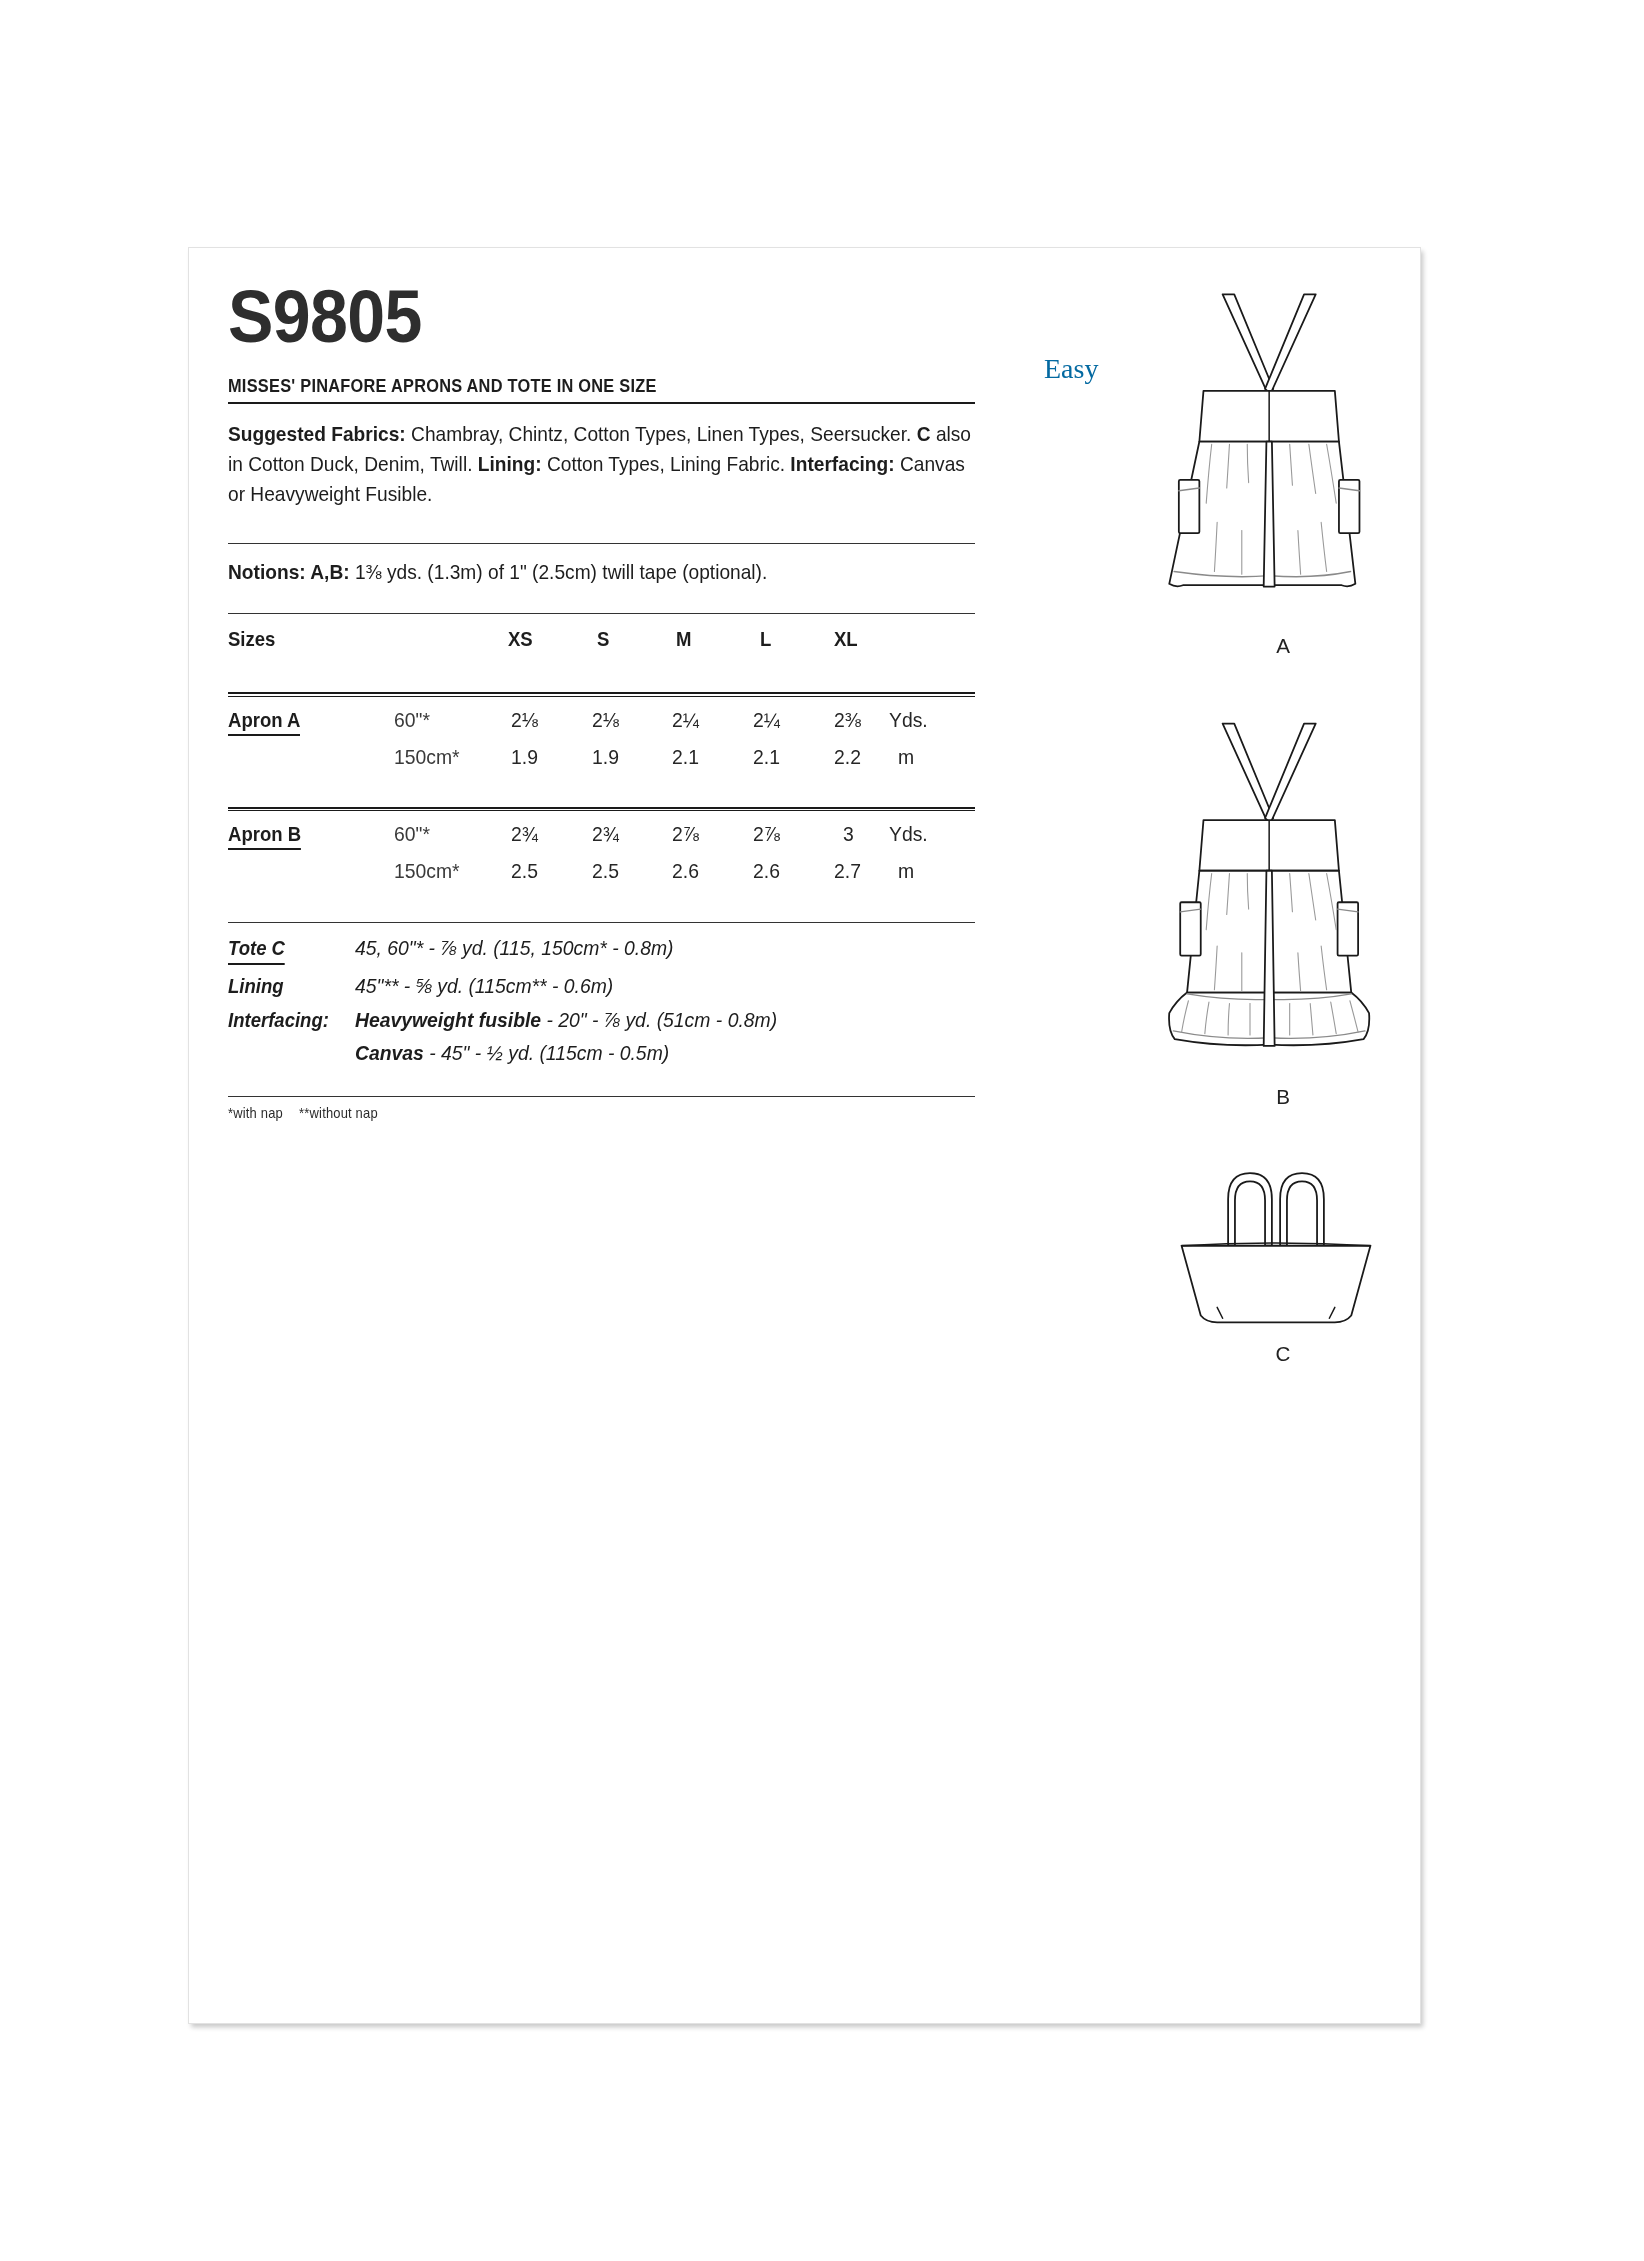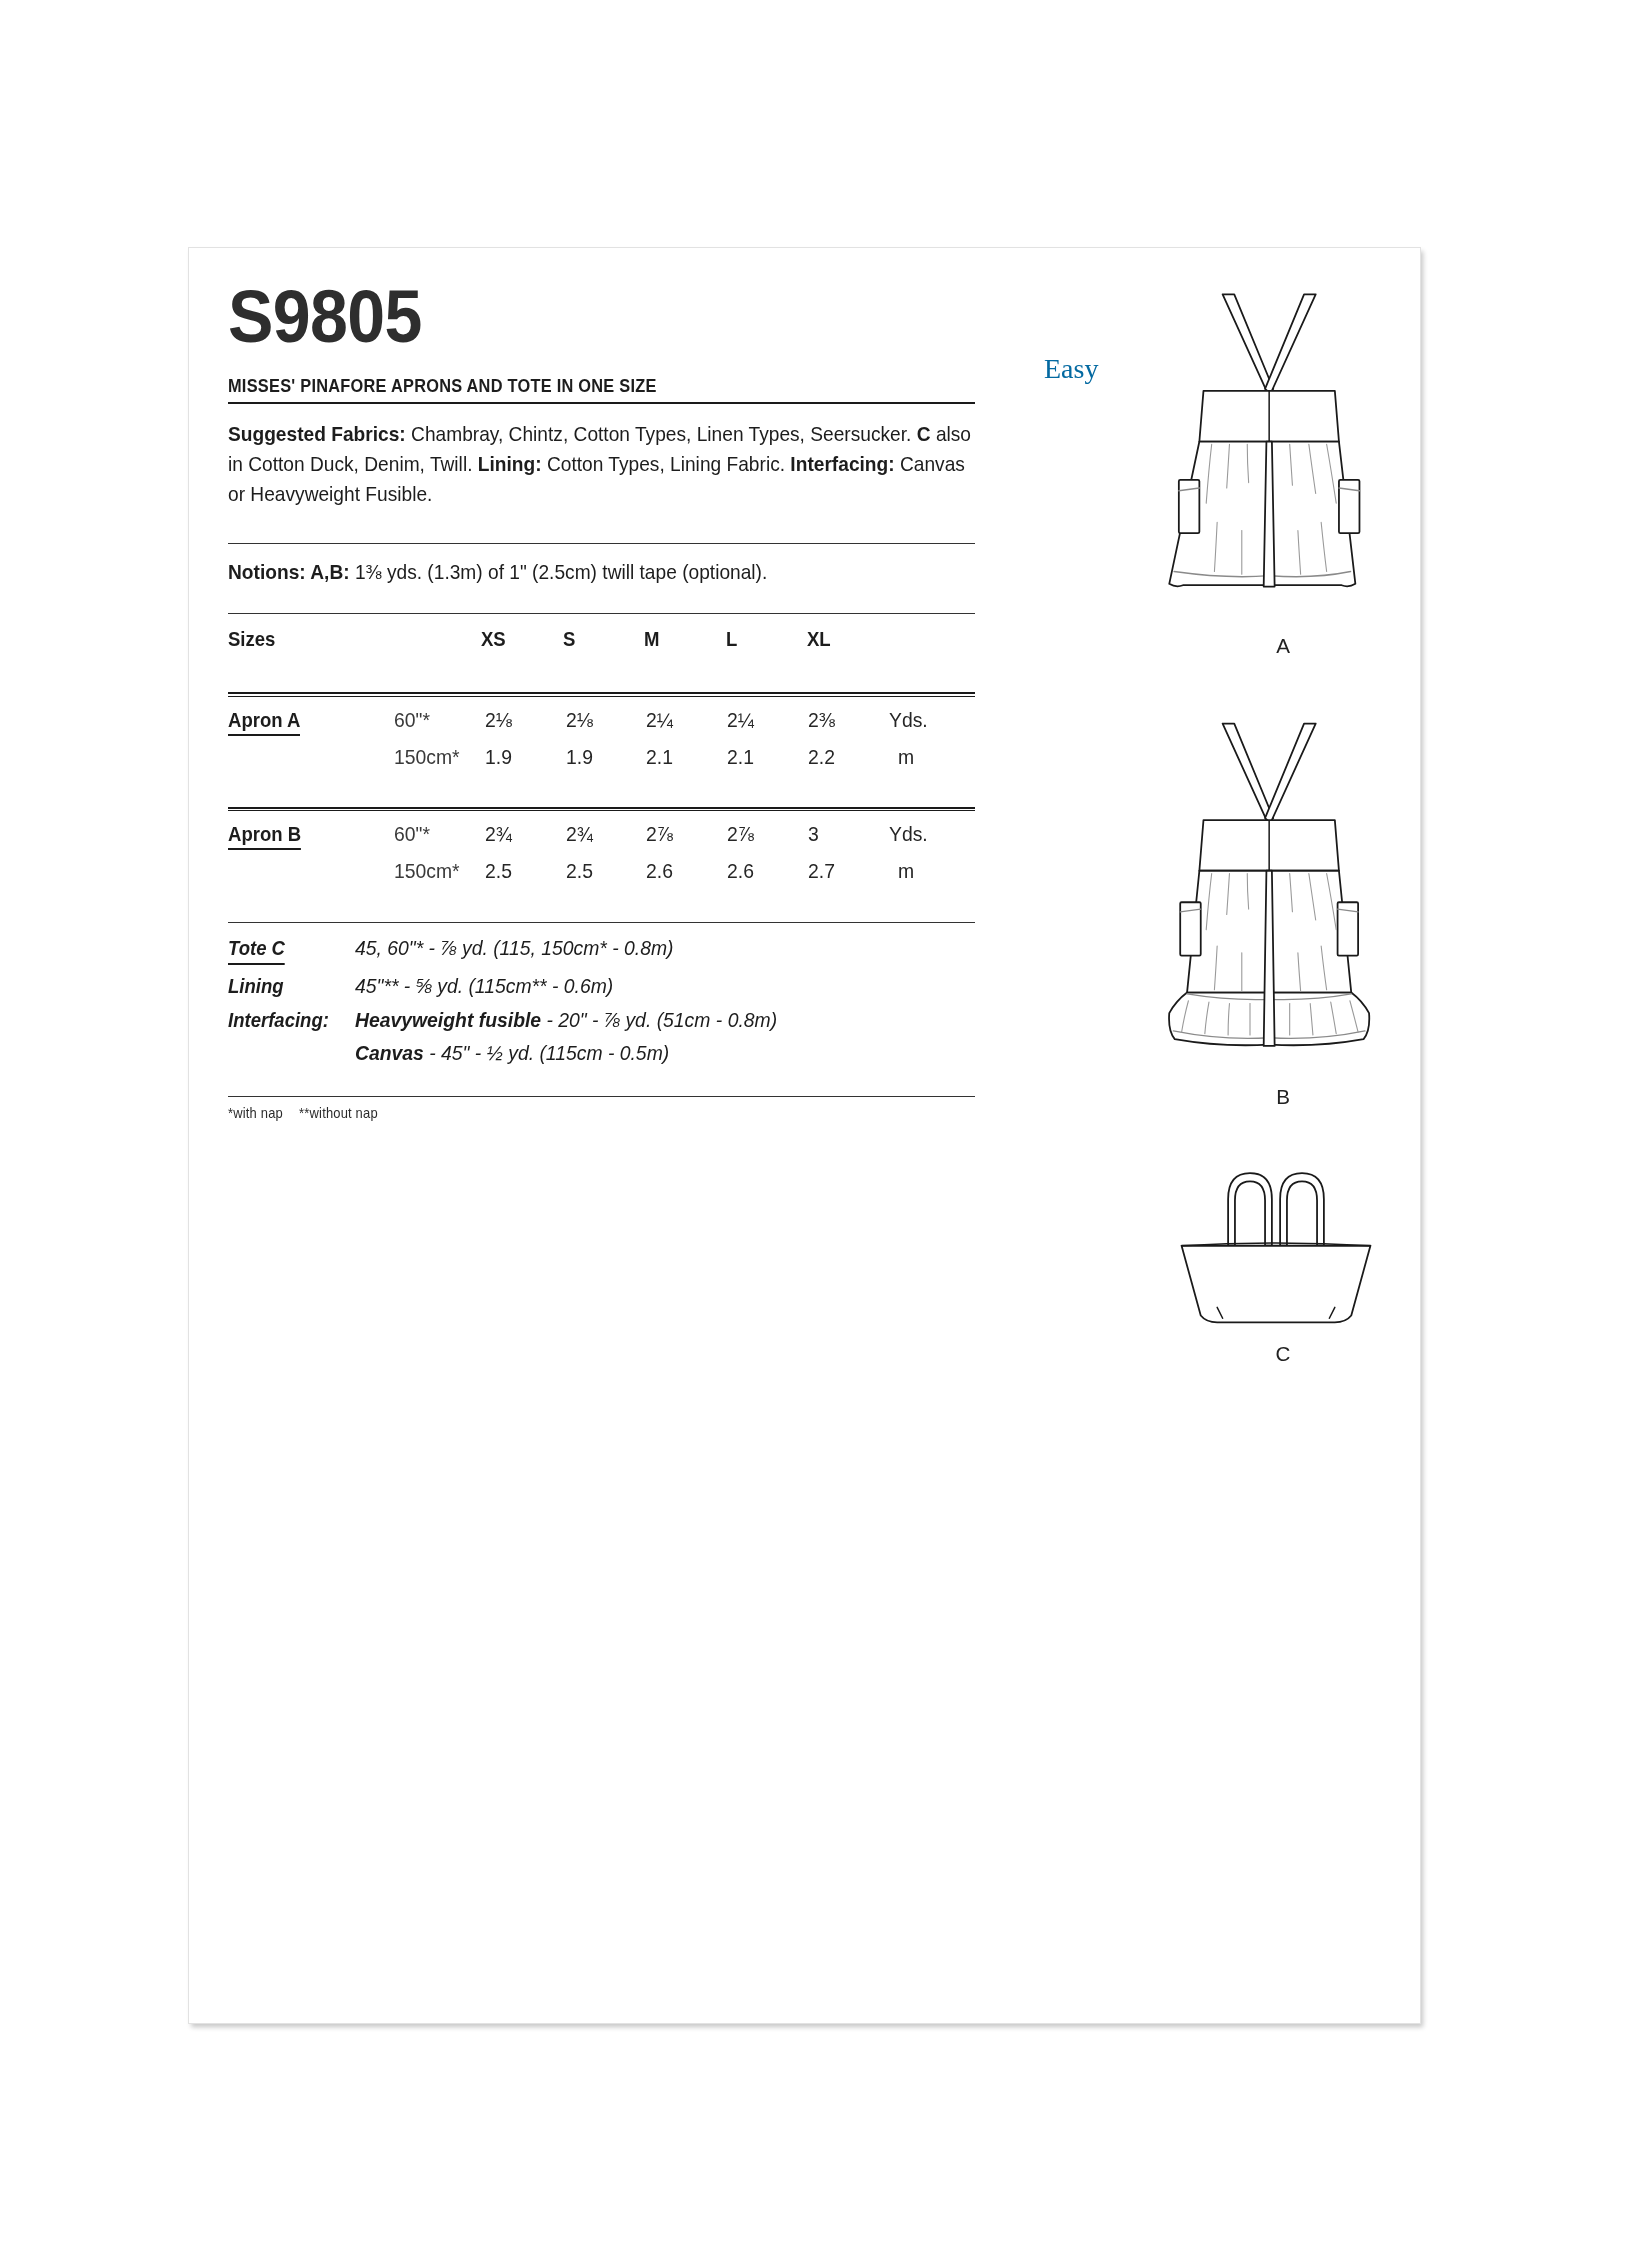--- a/index.html
+++ b/index.html
@@ -112,21 +112,21 @@
     font-family: "Liberation Sans Narrow", "Liberation Sans", sans-serif;
     color: #1d1d1d;
   }
   table.yard td {
     padding: 0;
     vertical-align: top;
     white-space: nowrap;
   }
   .c-label   { width: 127px; }
   .c-width   { width: 66px;  }
-  .c-size    { width: 62px;  }
+  .c-size    { width: 62px; text-align: center;  }
   .c-unit    { width: 66px;  }
 
   .lbl-bold {
     font-weight: bold;
     font-size: 20.6px;
     transform: scaleX(0.9);
     transform-origin: left center;
     display: inline-block;
   }
   .lbl-bold.ul {

